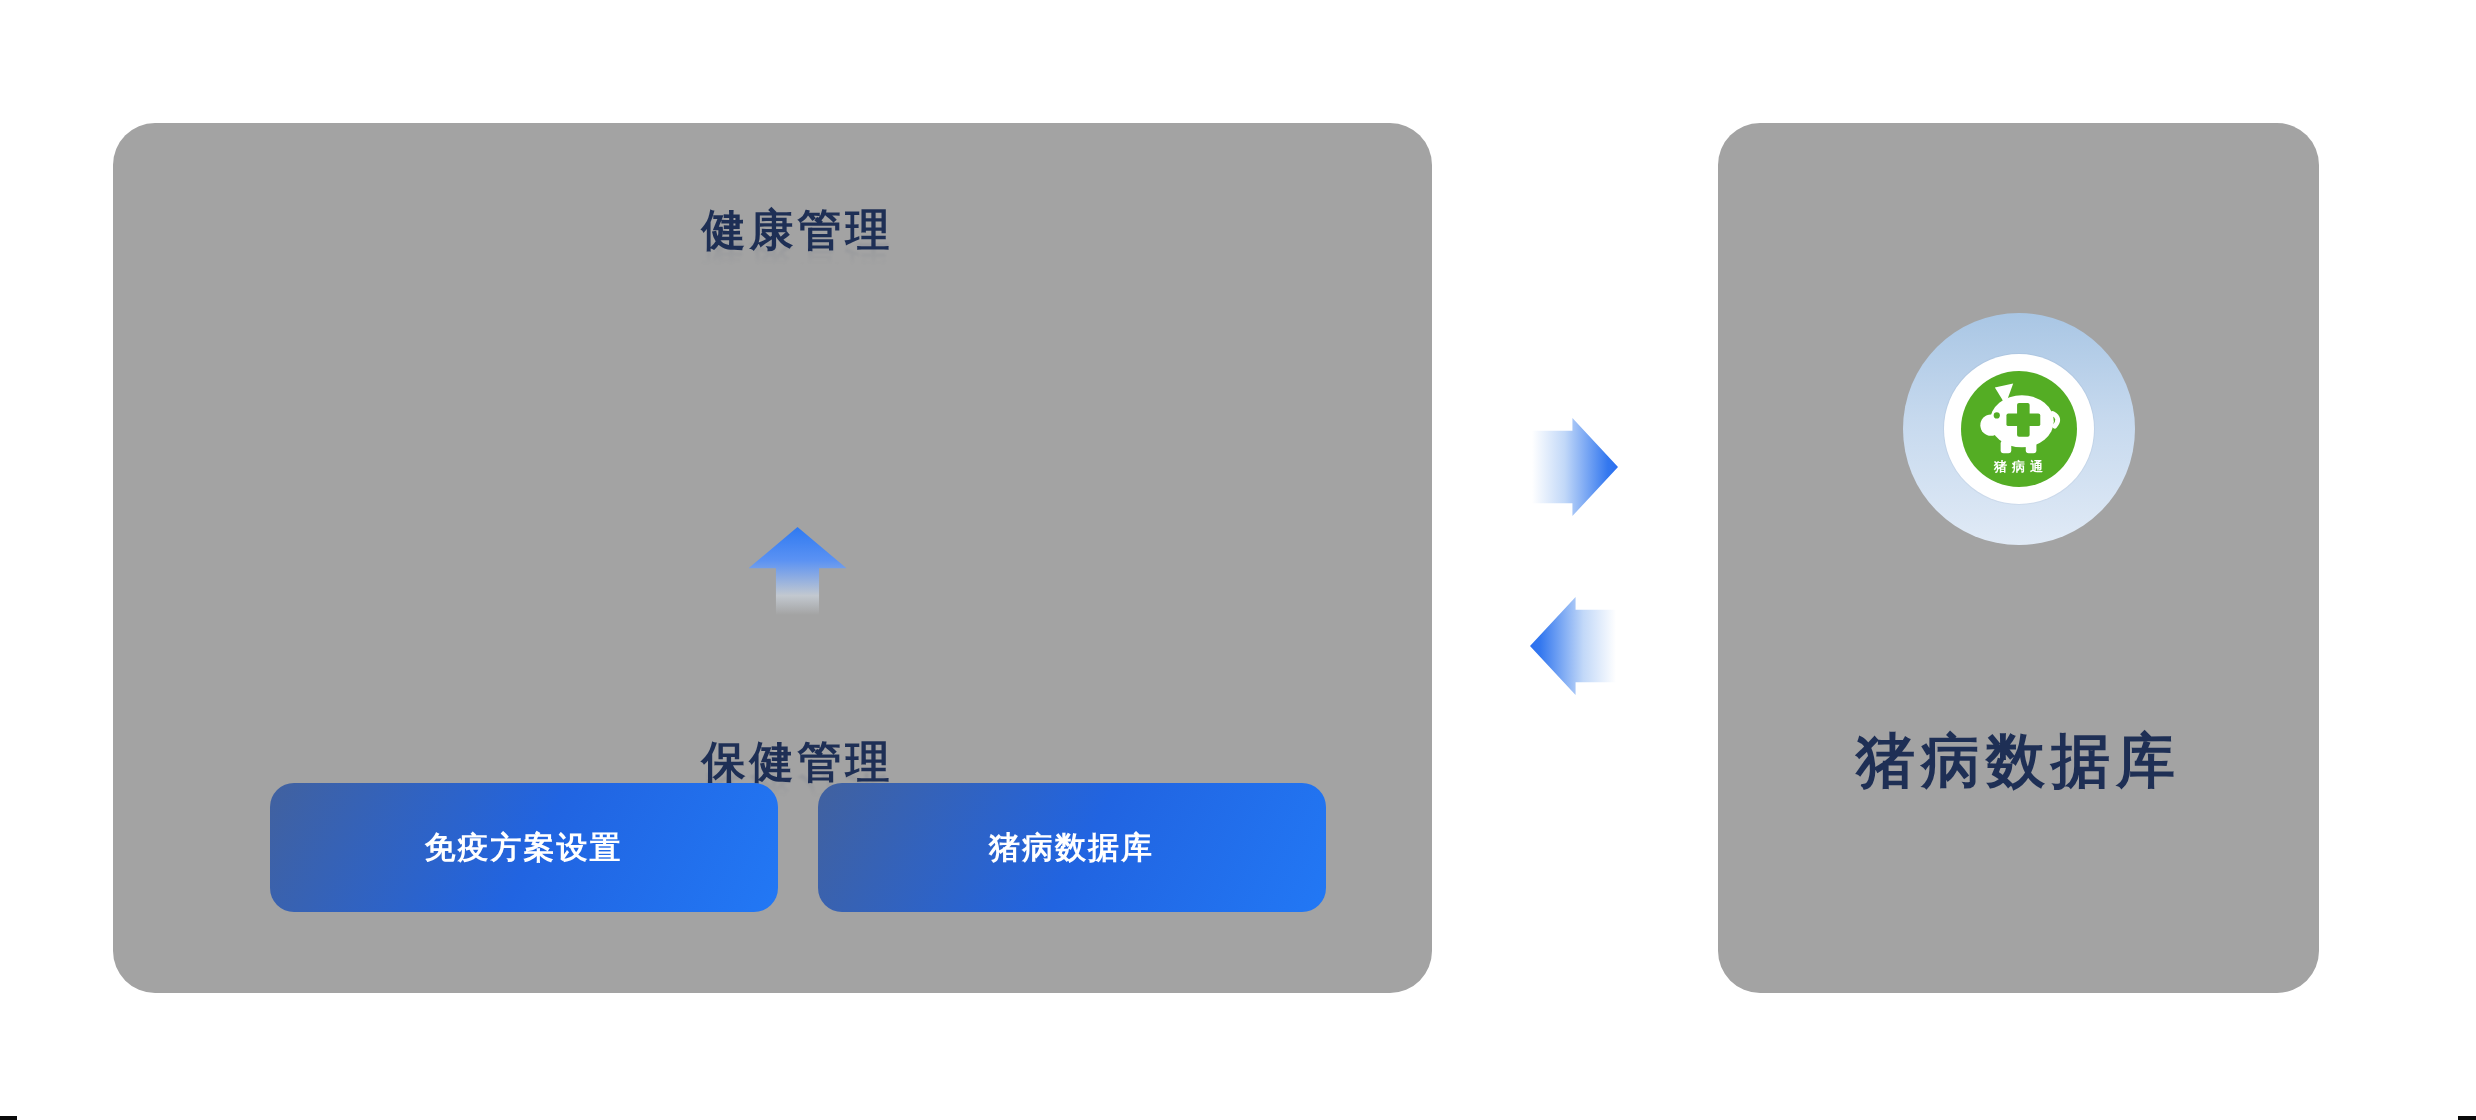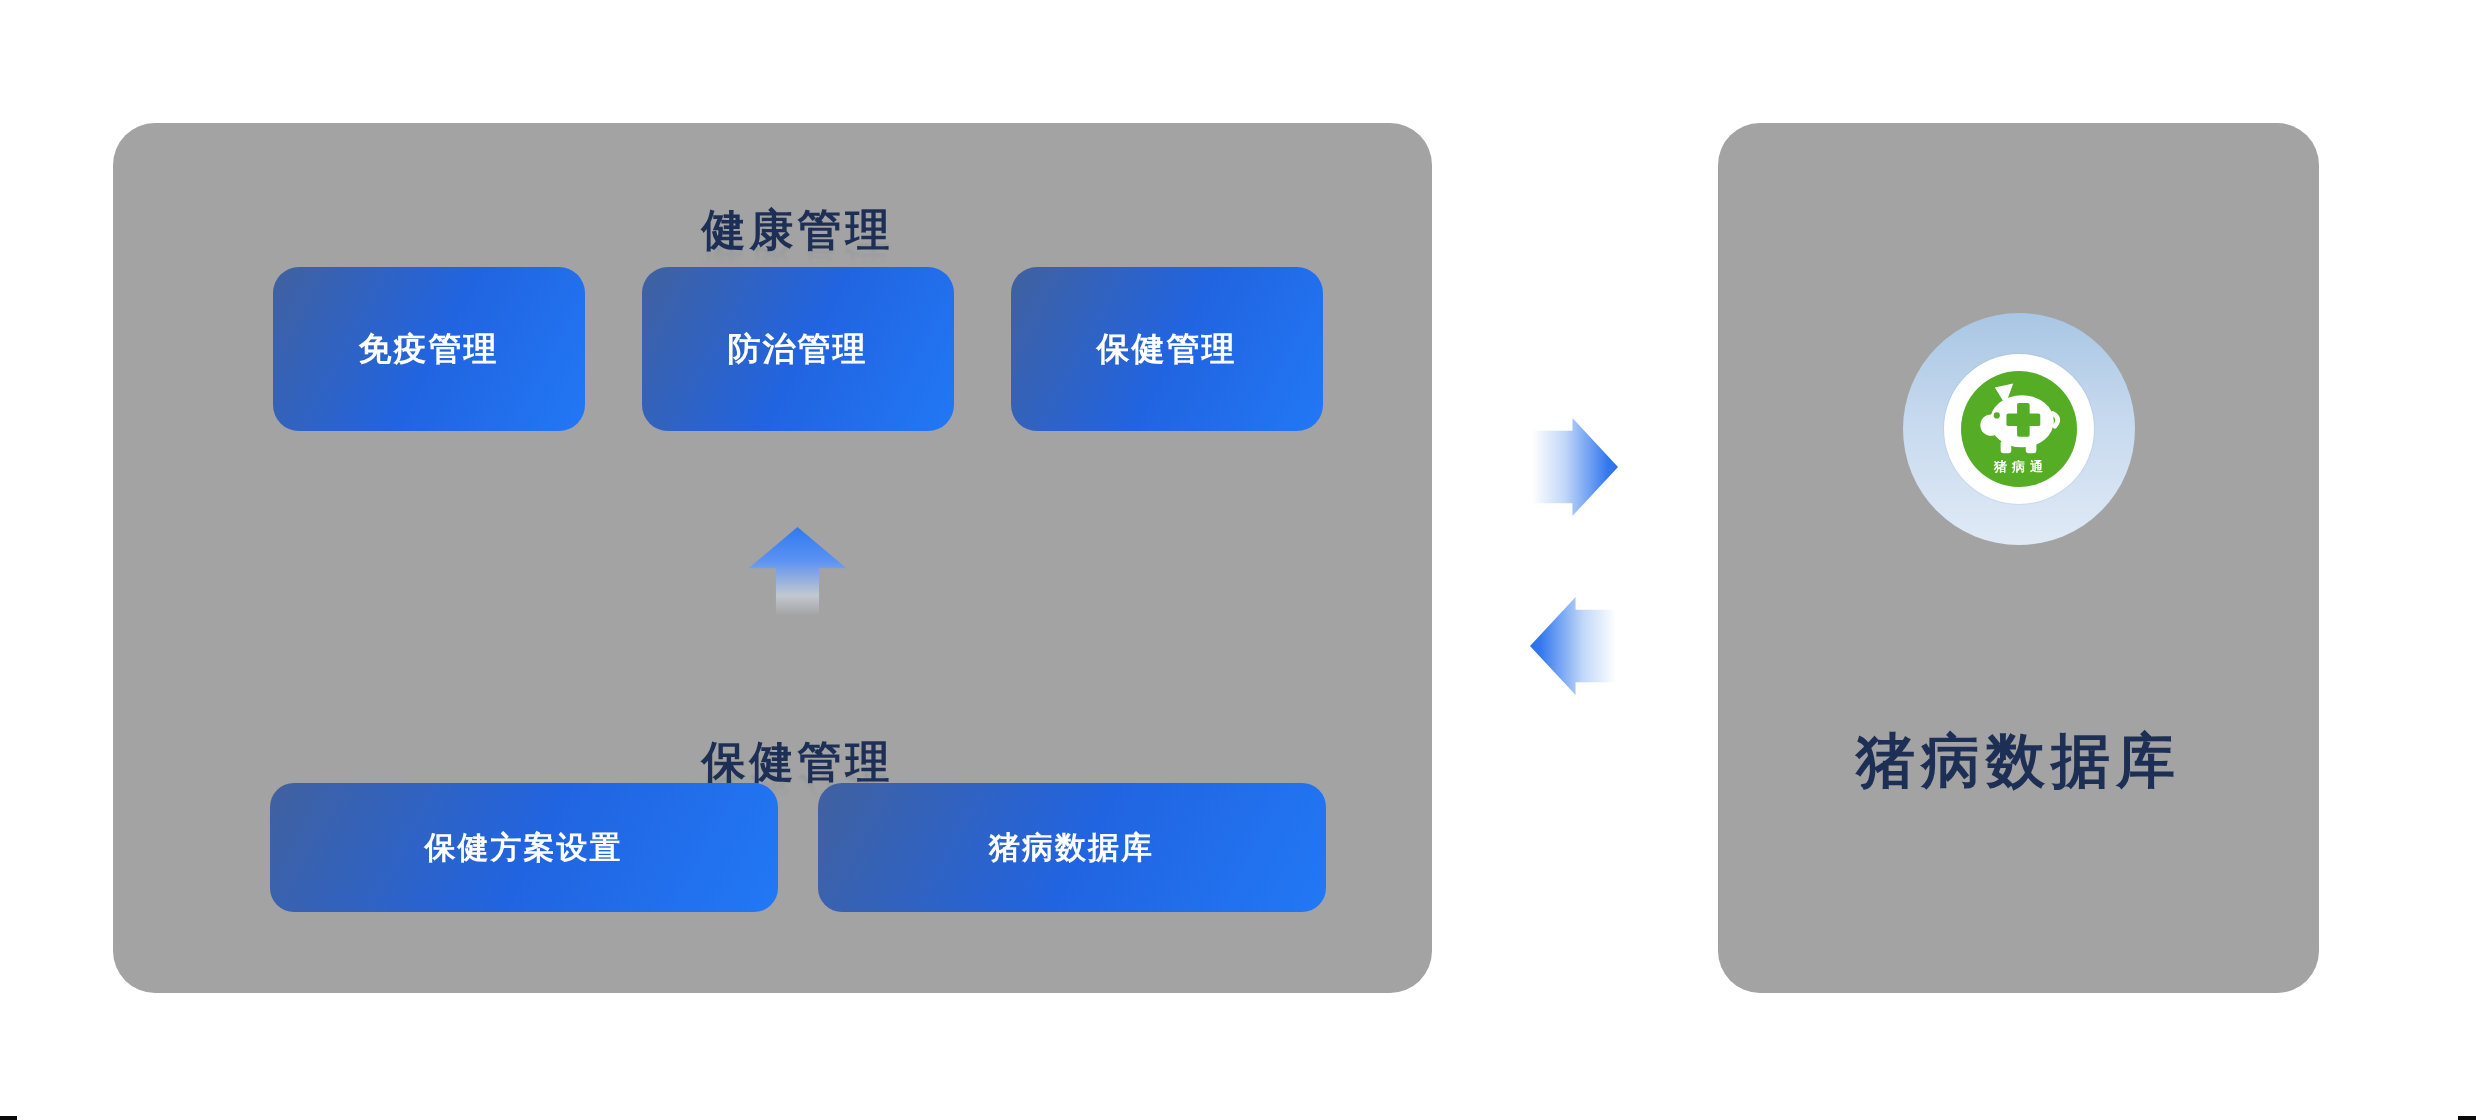--- a/index.html
+++ b/index.html
@@ -90,33 +90,28 @@
 <body>
 
 <div class="stage">
 
   <section class="panel panel-left">
     <div class="lp-content">
 
       <h2 class="sec-title title-top">健康管理</h2>
       <div class="sec-title title-reflect title-top-reflect">健康管理</div>
 
-      <div class="btn-row row-1">
-        <button class="pill pill-lg">免疫管理</button>
-        <button class="pill pill-lg">防治管理</button>
-        <button class="pill pill-lg">保健管理</button>
-      </div>
 
       <div class="up-arrow"></div>
 
       <h2 class="sec-title title-bottom">保健管理</h2>
       <div class="sec-title title-reflect title-bottom-reflect">健康方案</div>
 
       <div class="btn-row row-2">
-        <button class="pill pill-sm">保健方案设置</button>
+        <button class="pill pill-sm">免疫方案设置</button>
         <button class="pill pill-sm">猪病数据库</button>
       </div>
 
     </div>
   </section>
 
   <div class="flow-arrow flow-right"></div>
   <div class="flow-arrow flow-left"></div>
 
   <section class="panel panel-right">

